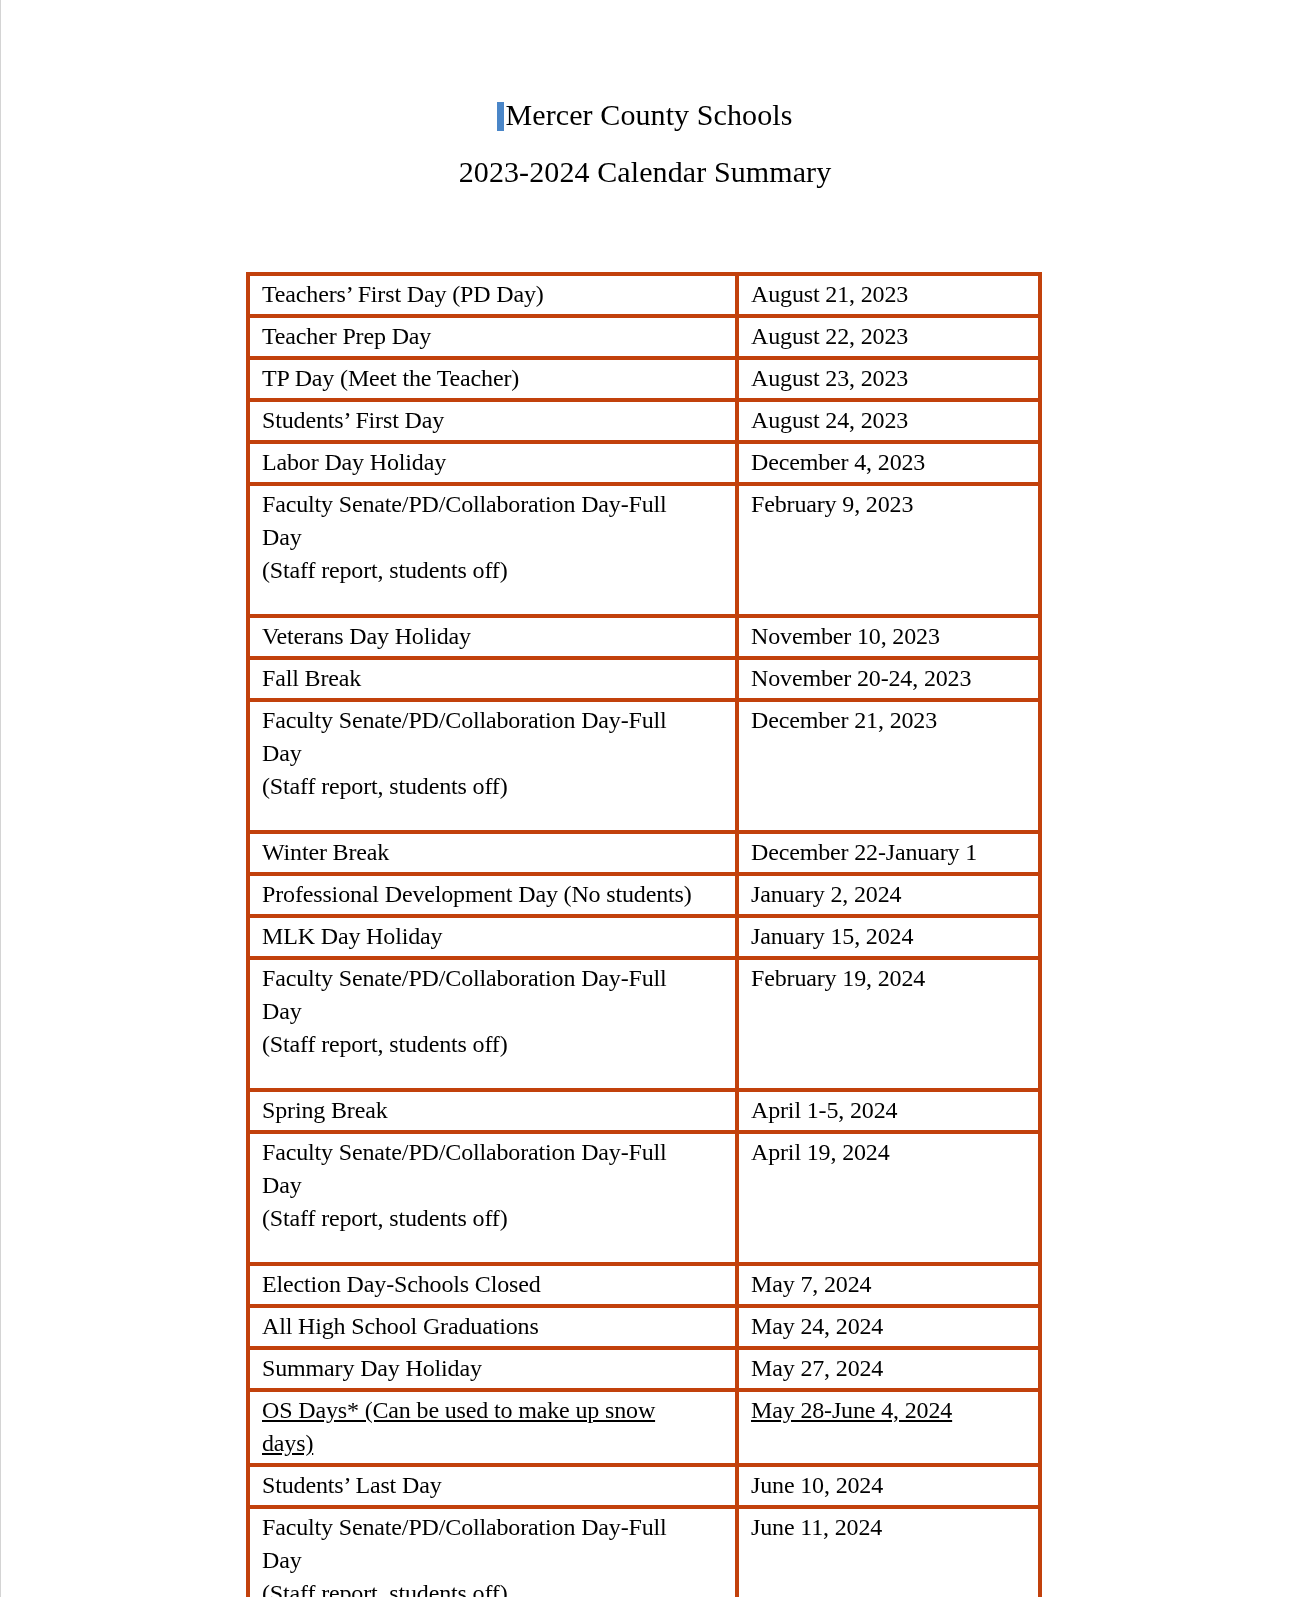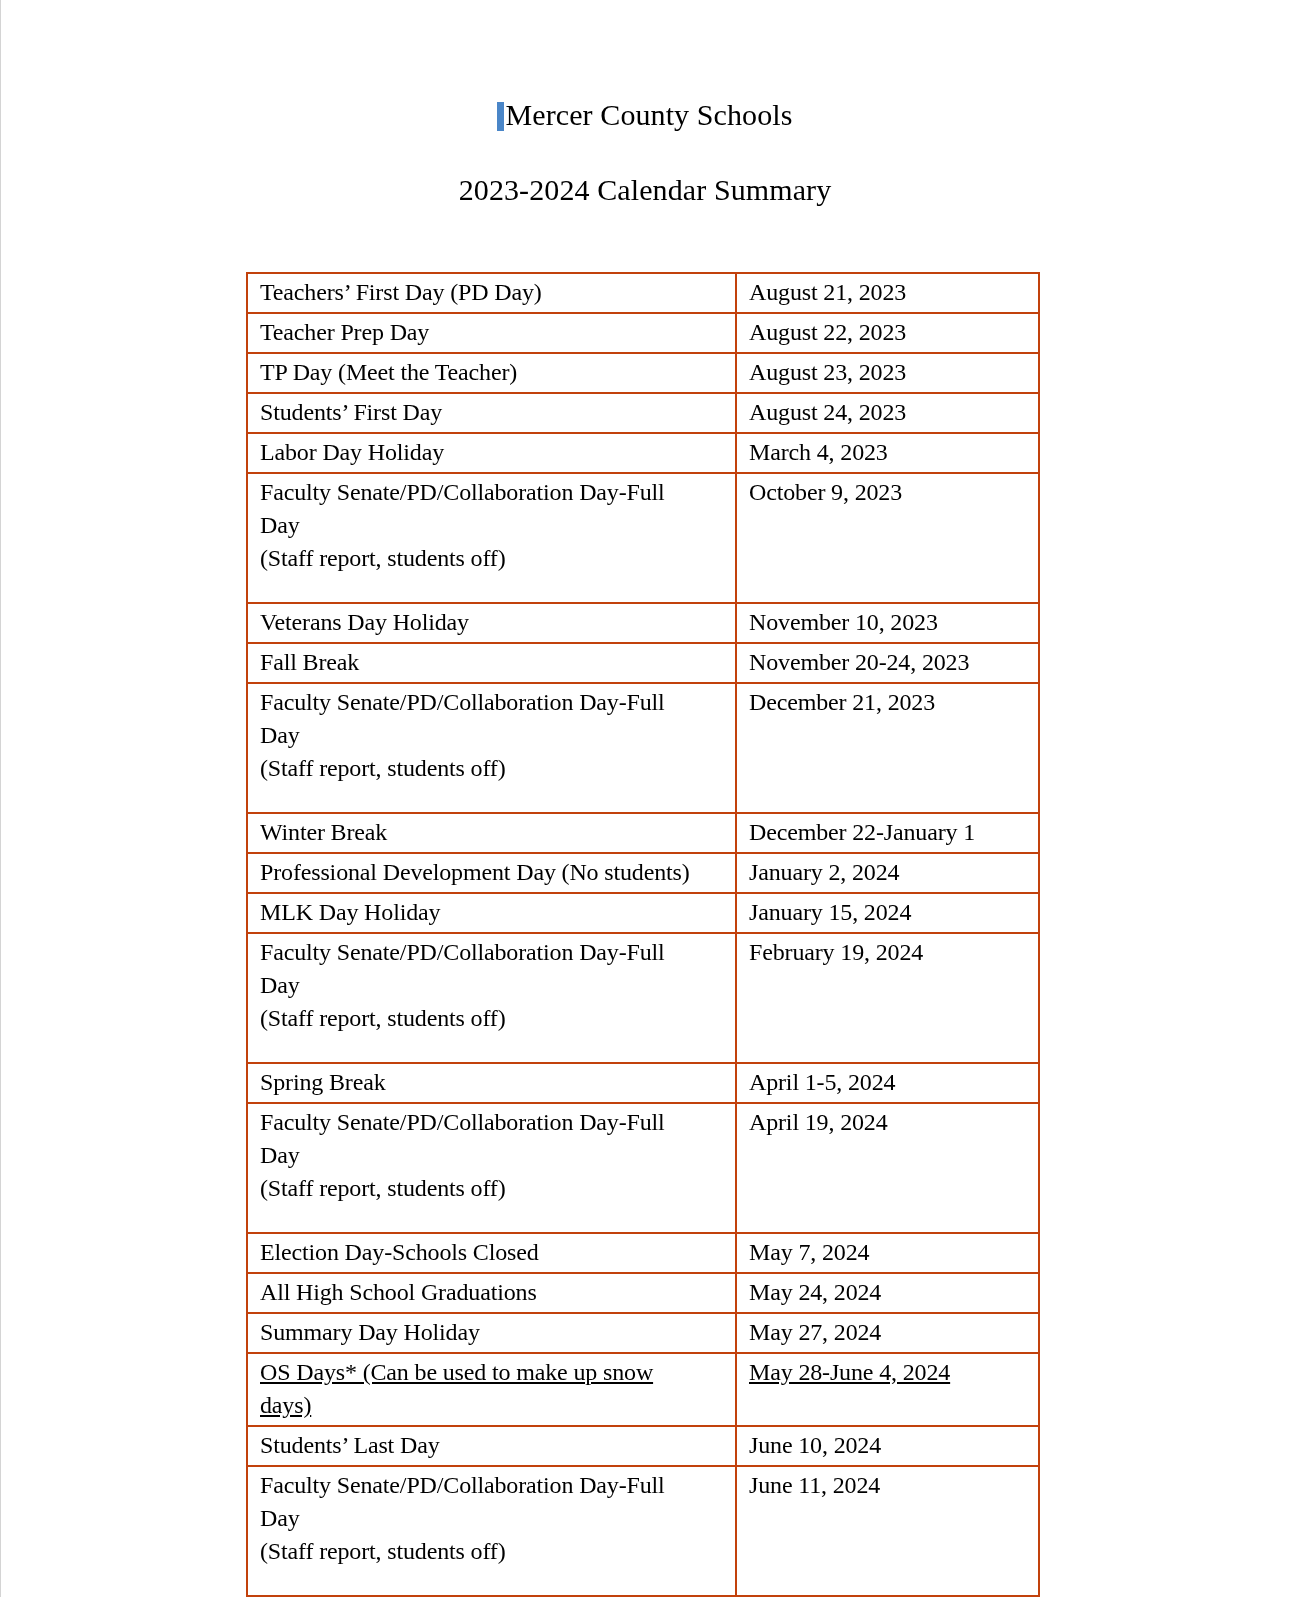--- a/index.html
+++ b/index.html
@@ -45,36 +45,36 @@
   }
   .cursor-bar {
     display: inline-block;
     width: 7px;
     height: 29px;
     background: #4a86c8;
     vertical-align: -6px;
     margin-right: 1px;
   }
   .title-line-2 {
-    margin-top: 37px;
+    margin-top: 19px;
   }
 
   table.cal {
     position: absolute;
     left: 246px;
     top: 272px;
     width: 792px;
     border-collapse: collapse;
     table-layout: fixed;
   }
   table.cal col.c-event { width: 489px; }
   table.cal col.c-date  { width: 303px; }
 
   table.cal td {
-    border: 2px solid #c2410c;
+    border: 4px solid #c2410c;
     font-size: 24px;
     line-height: 33px;
     padding: 2px 0 3px 12px;
     vertical-align: top;
     letter-spacing: -0.15px;
     margin-left: 44px;
   }
   table.cal td.date {
   }
   table.cal tr.tall td {
@@ -115,29 +115,29 @@
         <tr>
           <td class="event">TP Day (Meet the Teacher)</td>
           <td class="date">August 23, 2023</td>
         </tr>
         <tr>
           <td class="event">Students’ First Day</td>
           <td class="date">August 24, 2023</td>
         </tr>
         <tr>
           <td class="event">Labor Day Holiday</td>
-          <td class="date">March 4, 2023</td>
-        </tr>
-        <tr class="tall">
-          <td class="event">
-            <span class="evline">Faculty Senate/PD/Collaboration Day-Full</span>
-            <span class="evline">Day</span>
-            <span class="evline">(Staff report, students off)</span>
-          </td>
-          <td class="date">October 9, 2023</td>
+          <td class="date">December 4, 2023</td>
+        </tr>
+        <tr class="tall">
+          <td class="event">
+            <span class="evline">Faculty Senate/PD/Collaboration Day-Full</span>
+            <span class="evline">Day</span>
+            <span class="evline">(Staff report, students off)</span>
+          </td>
+          <td class="date">February 9, 2023</td>
         </tr>
         <tr>
           <td class="event">Veterans Day Holiday</td>
           <td class="date">November 10, 2023</td>
         </tr>
         <tr>
           <td class="event">Fall Break</td>
           <td class="date">November 20-24, 2023</td>
         </tr>
         <tr class="tall">

